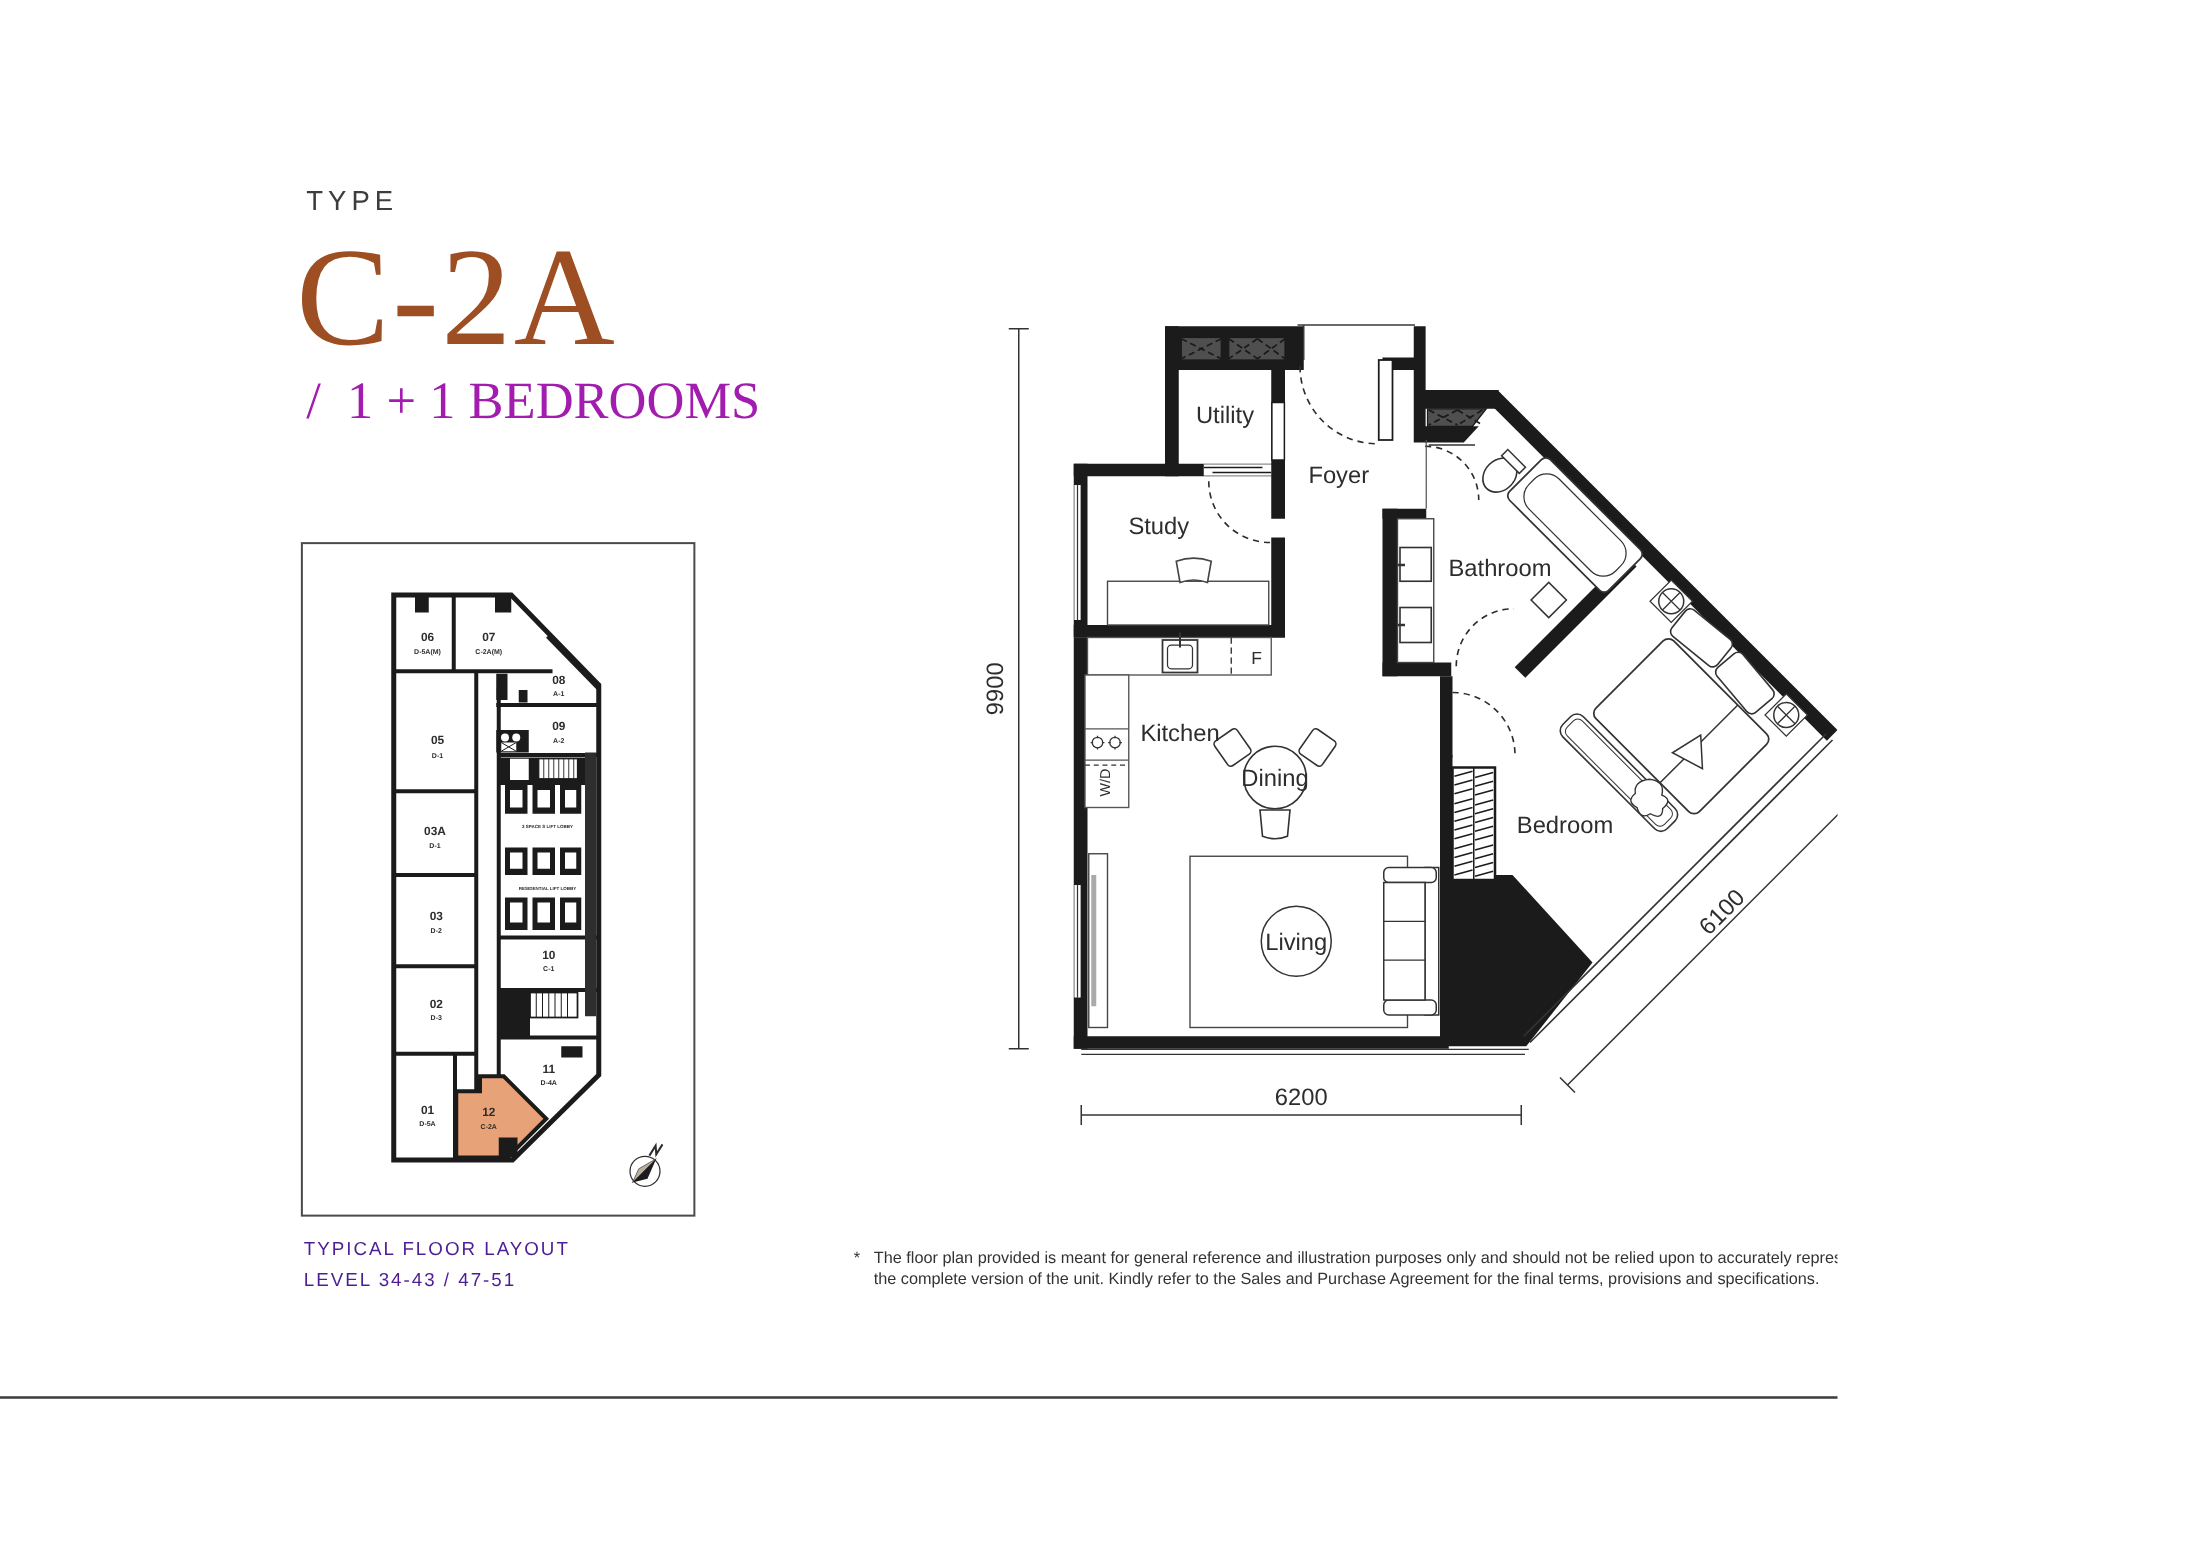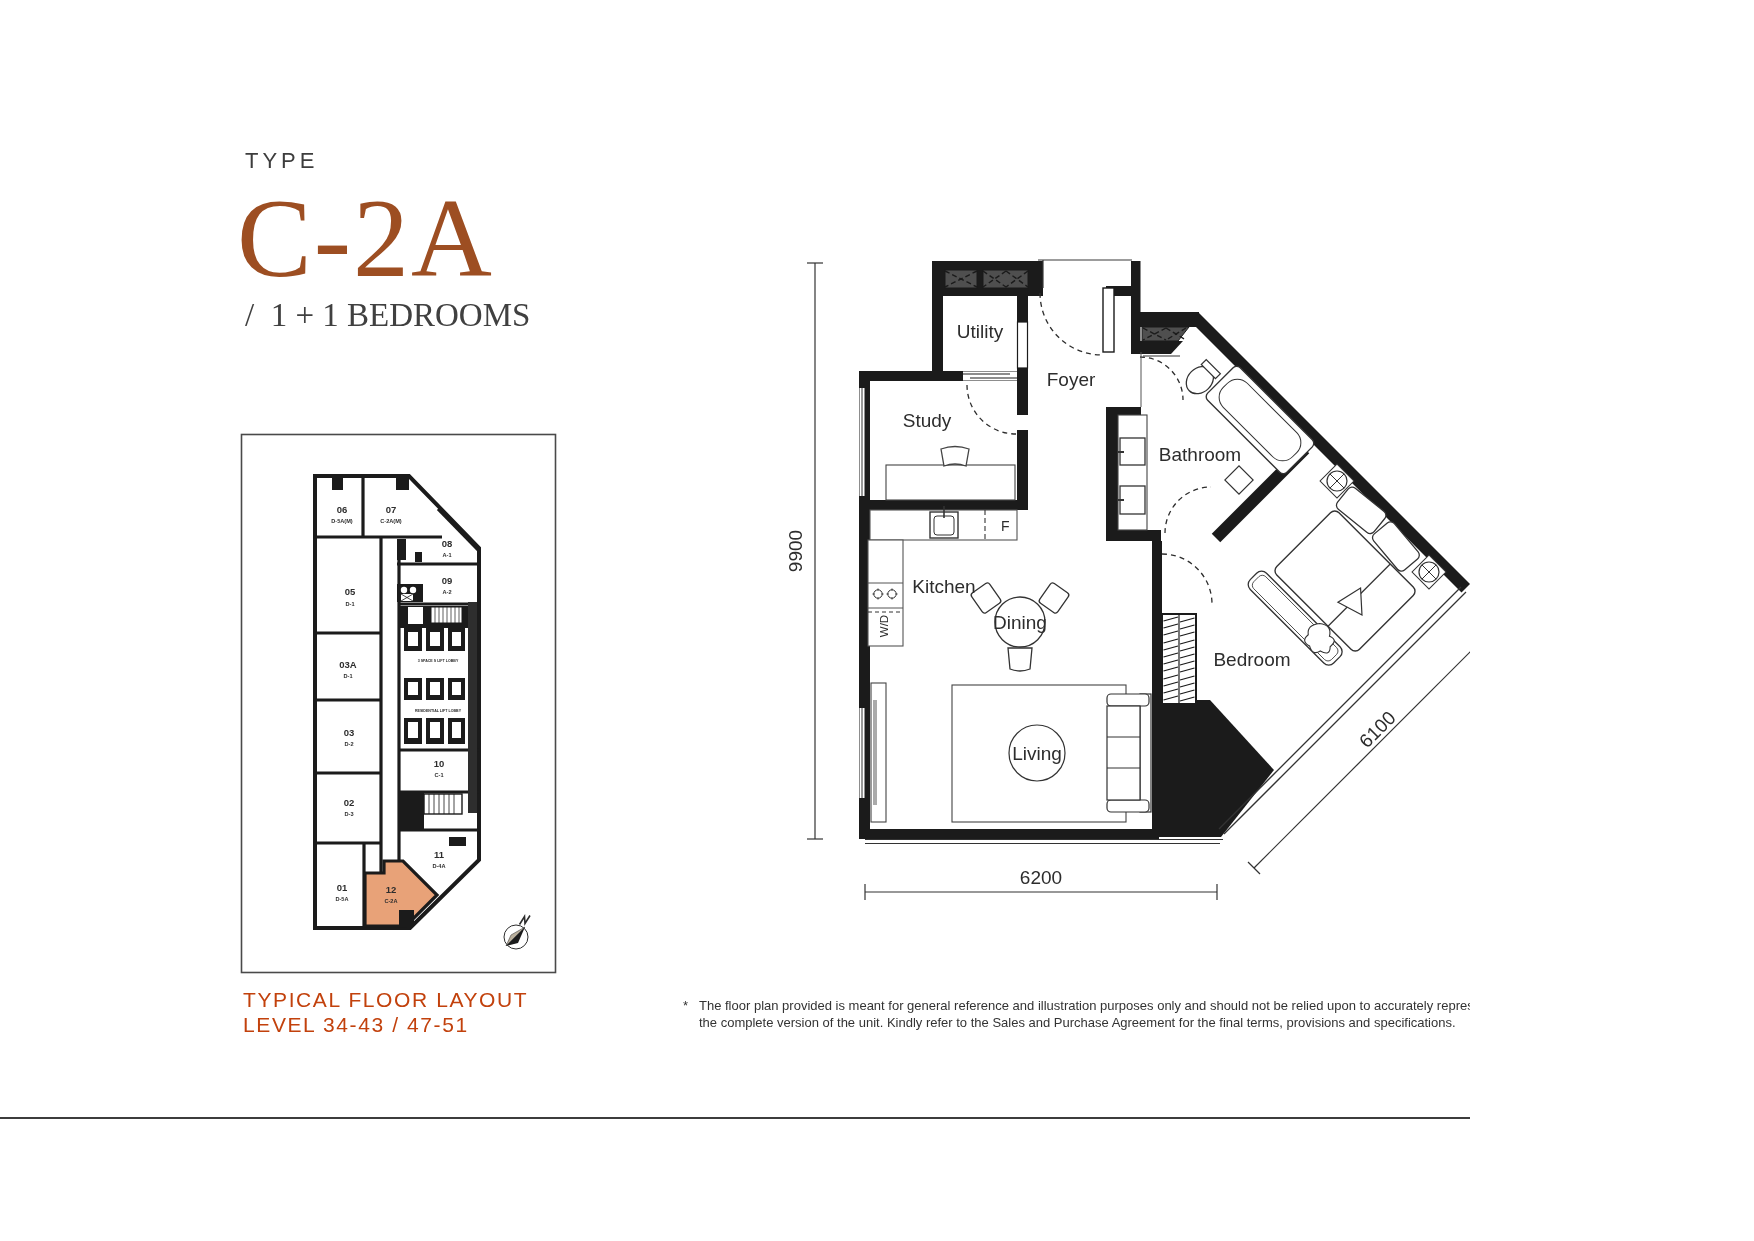--- a/index.html
+++ b/index.html
@@ -2,22 +2,22 @@
 <html><head>
 <meta charset="utf-8">
 <style>
   html,body{margin:0;padding:0;background:#fff;}
   *{-webkit-font-smoothing:antialiased;}
   .page{position:relative;width:1470px;height:1241px;background:#fff;overflow:hidden;
         font-family:"Liberation Sans",sans-serif;}
   .type{position:absolute;left:245px;top:148px;font-size:22px;letter-spacing:4px;color:#3d3d3d;font-weight:400;}
   .big{position:absolute;left:237px;top:174px;font-family:"Liberation Serif",serif;font-size:112px;
        color:#9d4e22;letter-spacing:2px;}
-  .sub{position:absolute;left:245px;font-family:"Liberation Serif",serif;font-size:33px;color:#404040;}
-  .tfl{position:absolute;left:243px;top:987px;font-size:21px;letter-spacing:1.6px;color:#c2410c;line-height:25px;}
+  .sub{position:absolute;left:245px;font-family:"Liberation Serif",serif;font-size:42px;color:#a21caf;}
+  .tfl{position:absolute;left:243px;top:987px;font-size:15px;letter-spacing:1.6px;color:#4c1d95;line-height:25px;}
   .disc{position:absolute;left:683px;top:998px;font-size:13px;color:#333;line-height:16.5px;}
   .disc .star{position:absolute;left:0;top:0;}
   .disc .txt{margin-left:16px;width:800px;letter-spacing:0px;}
   .rule{position:absolute;left:0;top:1117px;width:1754px;height:2px;background:#3c3c3c;}
   svg{position:absolute;left:0;top:0;}
   text{font-family:"Liberation Sans",sans-serif;fill:#2d2d2d;}
 </style>
 </head>
 <body>
 <div class="page">

